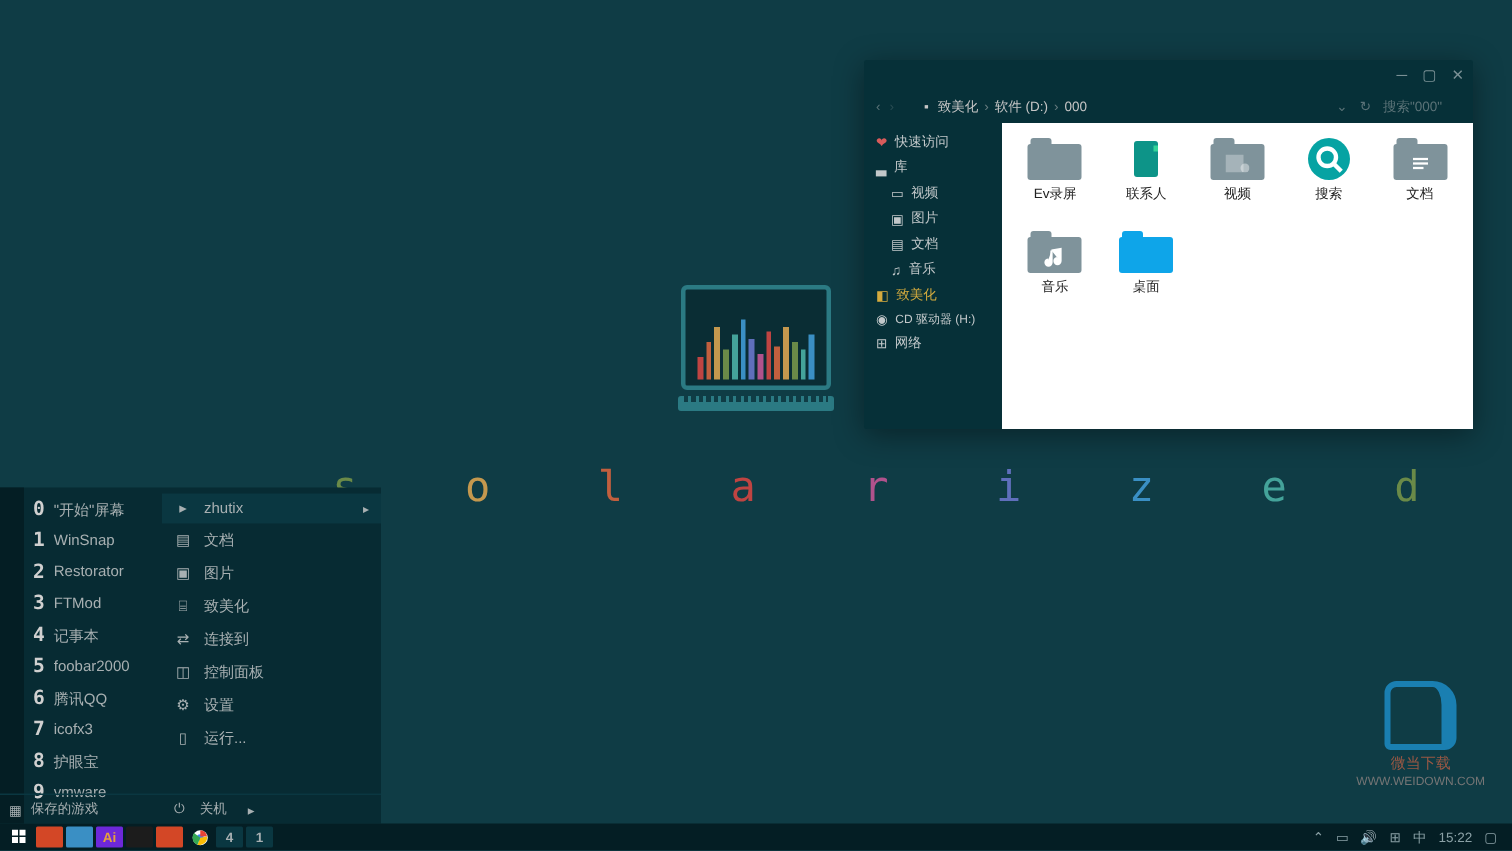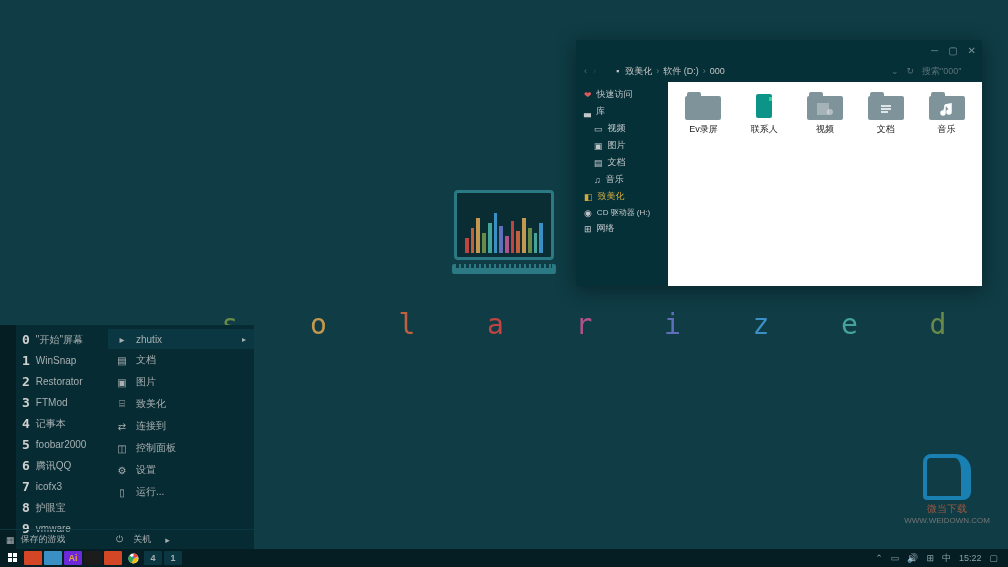--- a/index.html
+++ b/index.html
@@ -272,40 +272,54 @@
             <div class="overlay">
               <svg width="16" height="12">
                 <rect width="12" height="12" fill="#fff" opacity=".3"></rect>
                 <circle cx="13" cy="9" r="3" fill="#fff" opacity=".4"></circle>
               </svg>
             </div>
           </div>
           <div class="flabel">视频</div>
         </div>
         <div class="fcell">
+          <div style="width:36px;height:28px;display:flex;align-items:center;justify-content:center">
+            <svg width="28" height="28" viewBox="0 0 24 24">
+              <circle cx="12" cy="12" r="12" fill="#06a3a3"></circle>
+              <circle cx="11" cy="11" r="5" fill="none" stroke="#fff" stroke-width="2.5"></circle>
+              <line x1="15" y1="15" x2="19" y2="19" stroke="#fff" stroke-width="2.5"></line>
+            </svg>
+          </div>
+          <div class="flabel">搜索</div>
+        </div>
+        <div class="fcell">
           <div class="folder-ico">
             <div class="overlay">
               <svg width="14" height="10">
                 <line x1="2" y1="2" x2="12" y2="2" stroke="#fff" stroke-width="1.5"></line>
                 <line x1="2" y1="5" x2="12" y2="5" stroke="#fff" stroke-width="1.5"></line>
                 <line x1="2" y1="8" x2="9" y2="8" stroke="#fff" stroke-width="1.5"></line>
               </svg>
             </div>
           </div>
           <div class="flabel">文档</div>
         </div>
         <div class="fcell">
           <div class="folder-ico">
             <div class="overlay">
               <svg width="14" height="14">
                 <path d="M5 3 L5 11 A2 2 0 1 1 3 9 M5 3 L11 2 L11 10 A2 2 0 1 1 9 8" stroke="#fff" stroke-width="1.5" fill="#fff"></path>
               </svg>
             </div>
           </div>
           <div class="flabel">音乐</div>
+        </div>
+        <div class="fcell">
+          <div class="folder-ico" style="--fc:#0ea5e9"></div>
+          <div class="flabel">桌面</div>
         </div>
       </div>
   </div>
 </div>
 
 <div class="wm">
   <div class="logo"></div>
   <div style="color:#9a5844;font-size:10px">微当下载</div>
   <div>WWW.WEIDOWN.COM</div>
 </div>

